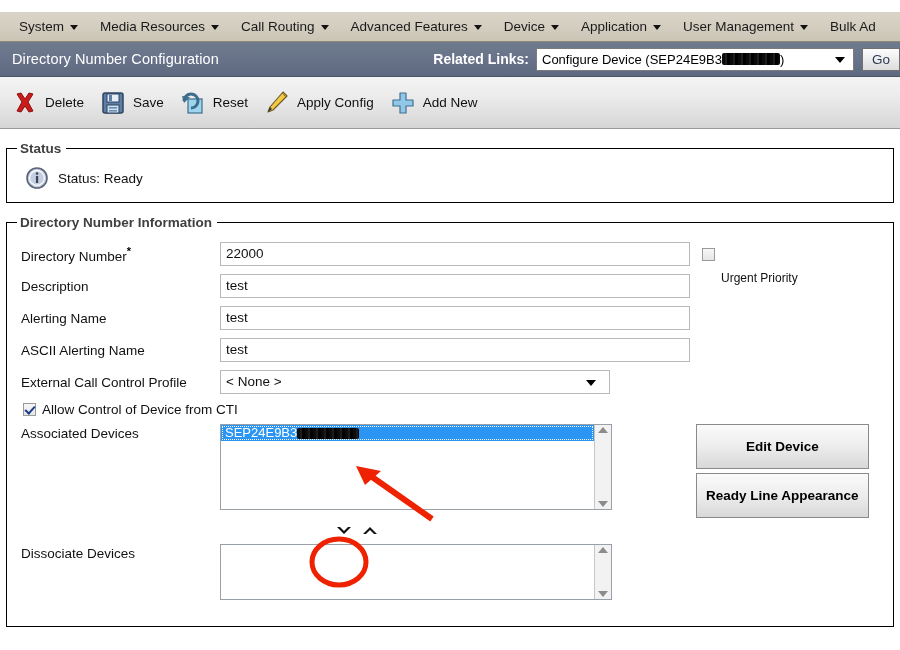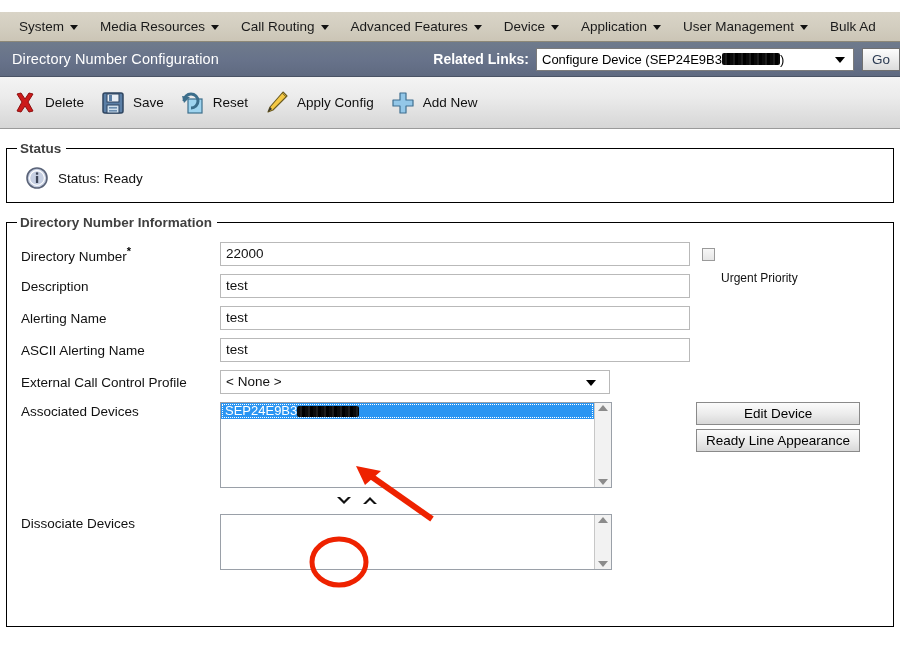--- a/index.html
+++ b/index.html
@@ -216,22 +216,22 @@
     align-items:center; padding: 2px 0;
     box-sizing:border-box;
   }
   .sarrow-up { width:0;height:0;border-left:5px solid transparent;border-right:5px solid transparent;border-bottom:6px solid #8b8b8b;}
   .sarrow-dn { width:0;height:0;border-left:5px solid transparent;border-right:5px solid transparent;border-top:6px solid #8b8b8b;}
 
   .side-btns { margin-left: 84px; display:flex; flex-direction:column; gap:4px; }
   .sbtn {
     border:1px solid #8a8a8a;
     background: linear-gradient(to bottom,#fbfbfb 0%,#ececec 52%,#d8d8d8 100%);
-    font-weight:normal; font-size:13.5px; color:#000;
-    padding: 3px 9px; box-sizing:border-box;
+    font-weight:bold; font-size:13.5px; color:#000;
+    padding: 14px 9px; box-sizing:border-box;
     text-align:center;
   }
 
   
   #anno { position:absolute; left:0; top:0; width:900px; height:650px; pointer-events:none; }
 </style>
 </head>
 <body>
 
 <div id="menubar">
@@ -373,20 +373,24 @@
     </div>
 
     <div class="frow">
       <div class="flabel">External Call Control Profile</div>
       <div class="ftext fselect2" style="display:flex;align-items:center;">
         <span>&lt; None &gt;</span>
         <span class="select-caret"></span>
       </div>
     </div>
 
+    <div class="chkrow">
+      <span class="chkbox checked"></span>
+      <span class="lbl">Allow Control of Device from CTI</span>
+    </div>
 
     <div style="display:flex;align-items:flex-start;margin-top:4px;">
       <div class="flabel" style="padding-top:2px;">Associated Devices</div>
       <div class="listbox" style="height:86px;">
         <div class="items">
           <div class="opt sel"><span>SEP24E9B3</span><span class="redact" style="width:62px;height:11px;"></span></div>
         </div>
         <div class="sbar">
           <span class="sarrow-up"></span>
           <span class="sarrow-dn"></span>

